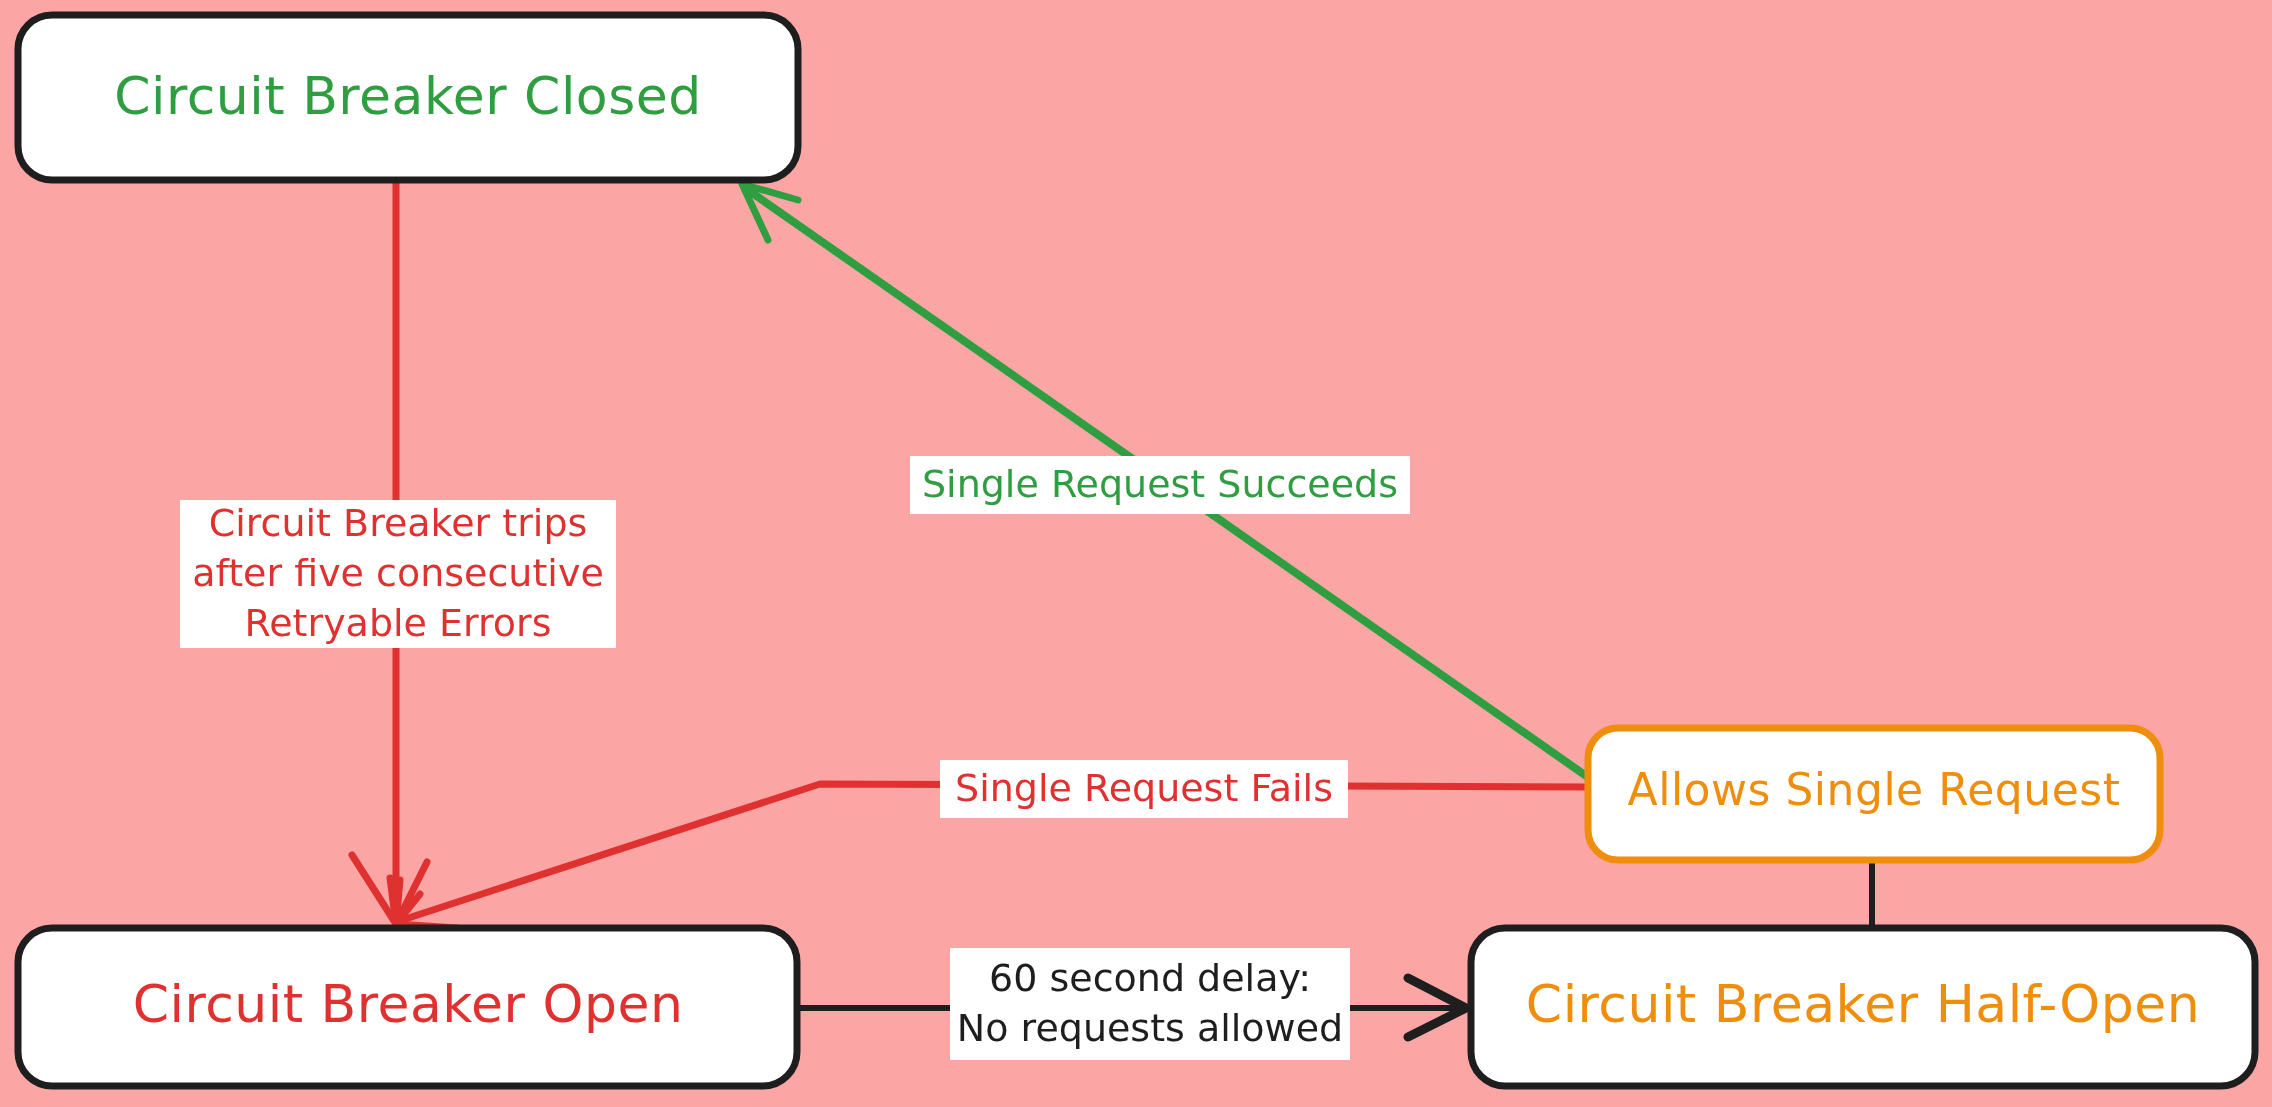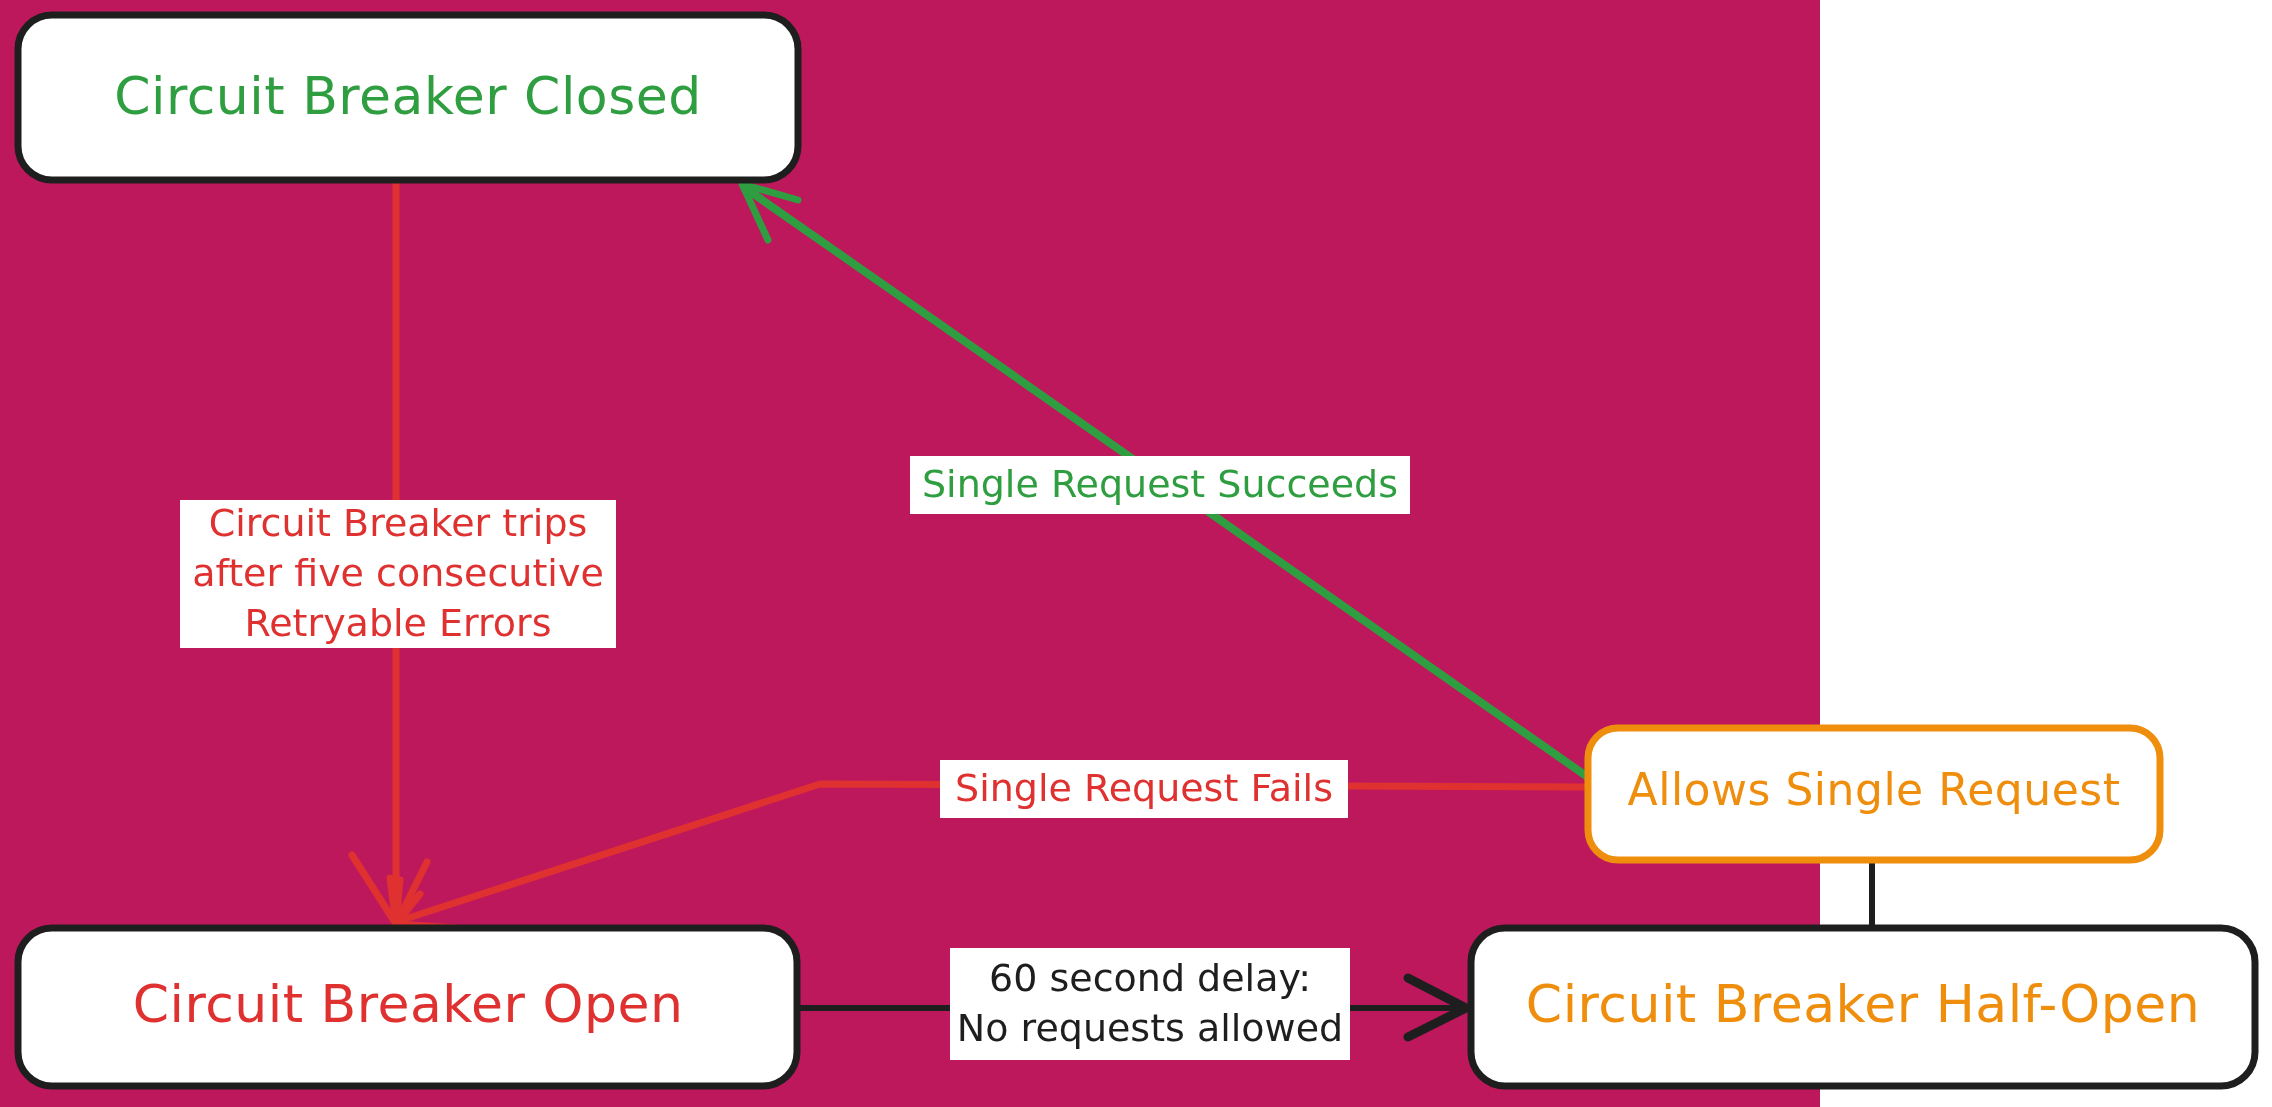--- a/index.html
+++ b/index.html
@@ -8,23 +8,23 @@
     background: #ffffff;
   }
   body {
     width: 2272px;
     height: 1107px;
     overflow: hidden;
     font-family: "DejaVu Sans", sans-serif;
   }
   #diagram-root {
     position: relative;
-    width: 1820px;
+    width: 2272px;
     height: 1107px;
-    background: #be185d;
+    background: #fca5a5;
   }
   svg.diagram-canvas {
     position: absolute;
     top: 0;
     left: 0;
     width: 2272px;
     height: 1107px;
     display: block;
   }
   .node-shape {

